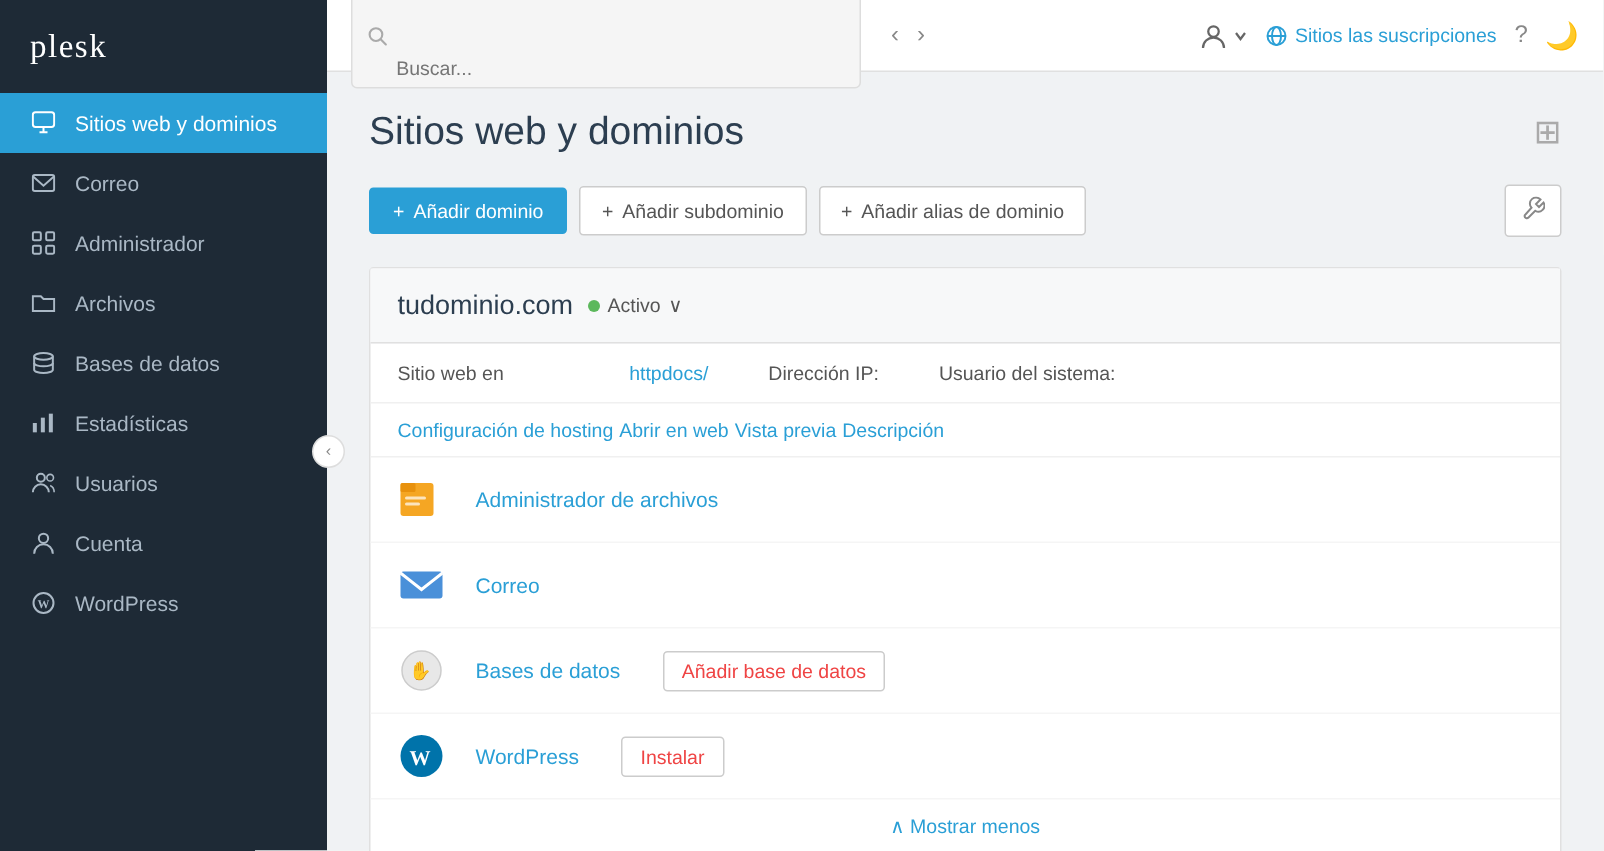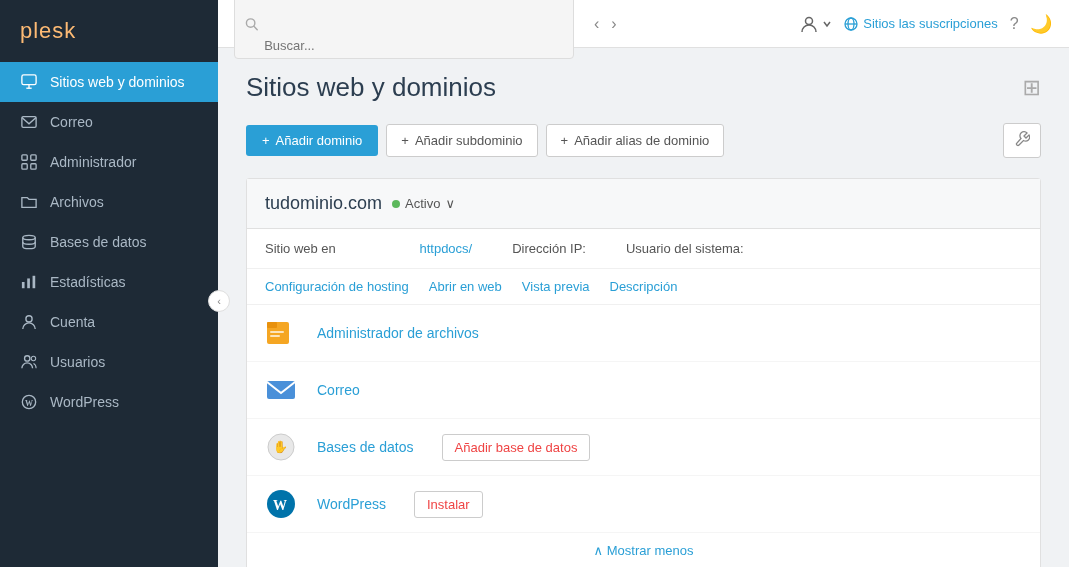--- a/index.html
+++ b/index.html
@@ -10,24 +10,25 @@
       width: 218px;
       background: #1e2a36;
       color: #aab8c5;
       display: flex;
       flex-direction: column;
       flex-shrink: 0;
       height: 100%;
     }
     .sidebar-logo {
       padding: 18px 20px;
-      color: #fdba74;
+      color: #ffffff;
       font-size: 22px;
       font-weight: 300;
       letter-spacing: 1px;
+      font-family: Liberation Serif, serif;
     }
     .sidebar-nav { flex: 1; }
     .sidebar-item {
       display: flex;
       align-items: center;
       padding: 11px 20px;
       cursor: pointer;
       color: #aab8c5;
       font-size: 14px;
       gap: 12px;
@@ -157,21 +158,21 @@
       gap: 40px;
       align-items: center;
       font-size: 13px;
       color: #555;
       border-bottom: 1px solid #f0f0f0;
     }
     .domain-info a { color: #2a9fd6; text-decoration: none; }
     .domain-links {
       padding: 10px 18px;
       display: flex;
-      gap: 20px;
+      gap: 4px;
       border-bottom: 1px solid #f0f0f0;
     }
     .domain-links a { color: #2a9fd6; text-decoration: none; font-size: 13px; }
 
     
     .feature-row {
       padding: 12px 18px;
       display: flex;
       align-items: center;
       gap: 20px;
@@ -284,37 +285,37 @@
             <rect x="7" y="5" width="3" height="11" fill="#aab8c5"></rect>
             <rect x="13" y="2" width="3" height="14" fill="#aab8c5"></rect>
           </svg>
         </span>
         <span class="label">Estadísticas</span>
       </div>
 
       <div class="sidebar-item">
         <span class="icon">
           <svg viewBox="0 0 18 18" fill="none" xmlns="http://www.w3.org/2000/svg" width="16" height="16">
-            <circle cx="9" cy="5.5" r="3.5" stroke="#aab8c5" stroke-width="1.5" fill="none"></circle>
-            <path d="M2 17c0-3.87 3.13-7 7-7s7 3.13 7 7" stroke="#aab8c5" stroke-width="1.5" fill="none"></path>
-          </svg>
-        </span>
-        <span class="label">Cuenta</span>
-      </div>
-
-      <div class="sidebar-item">
-        <span class="icon">
-          <svg viewBox="0 0 18 18" fill="none" xmlns="http://www.w3.org/2000/svg" width="16" height="16">
             <circle cx="7" cy="5" r="3" stroke="#aab8c5" stroke-width="1.5" fill="none"></circle>
             <path d="M1 16c0-3.31 2.69-6 6-6s6 2.69 6 6" stroke="#aab8c5" stroke-width="1.5" fill="none"></path>
             <circle cx="14" cy="5" r="2.5" stroke="#aab8c5" stroke-width="1.2" fill="none"></circle>
             <path d="M17 16c0-2.5-1.3-4.5-3-5.2" stroke="#aab8c5" stroke-width="1.2" fill="none"></path>
           </svg>
         </span>
         <span class="label">Usuarios</span>
+      </div>
+
+      <div class="sidebar-item">
+        <span class="icon">
+          <svg viewBox="0 0 18 18" fill="none" xmlns="http://www.w3.org/2000/svg" width="16" height="16">
+            <circle cx="9" cy="5.5" r="3.5" stroke="#aab8c5" stroke-width="1.5" fill="none"></circle>
+            <path d="M2 17c0-3.87 3.13-7 7-7s7 3.13 7 7" stroke="#aab8c5" stroke-width="1.5" fill="none"></path>
+          </svg>
+        </span>
+        <span class="label">Cuenta</span>
       </div>
 
       <div class="sidebar-item">
         <span class="icon">
           <svg viewBox="0 0 18 18" fill="none" xmlns="http://www.w3.org/2000/svg" width="16" height="16">
             <circle cx="9" cy="9" r="7.5" stroke="#aab8c5" stroke-width="1.5" fill="none"></circle>
             <text x="4.5" y="13" font-size="9" fill="#aab8c5" font-family="serif" font-weight="bold">W</text>
           </svg>
         </span>
         <span class="label">WordPress</span>

